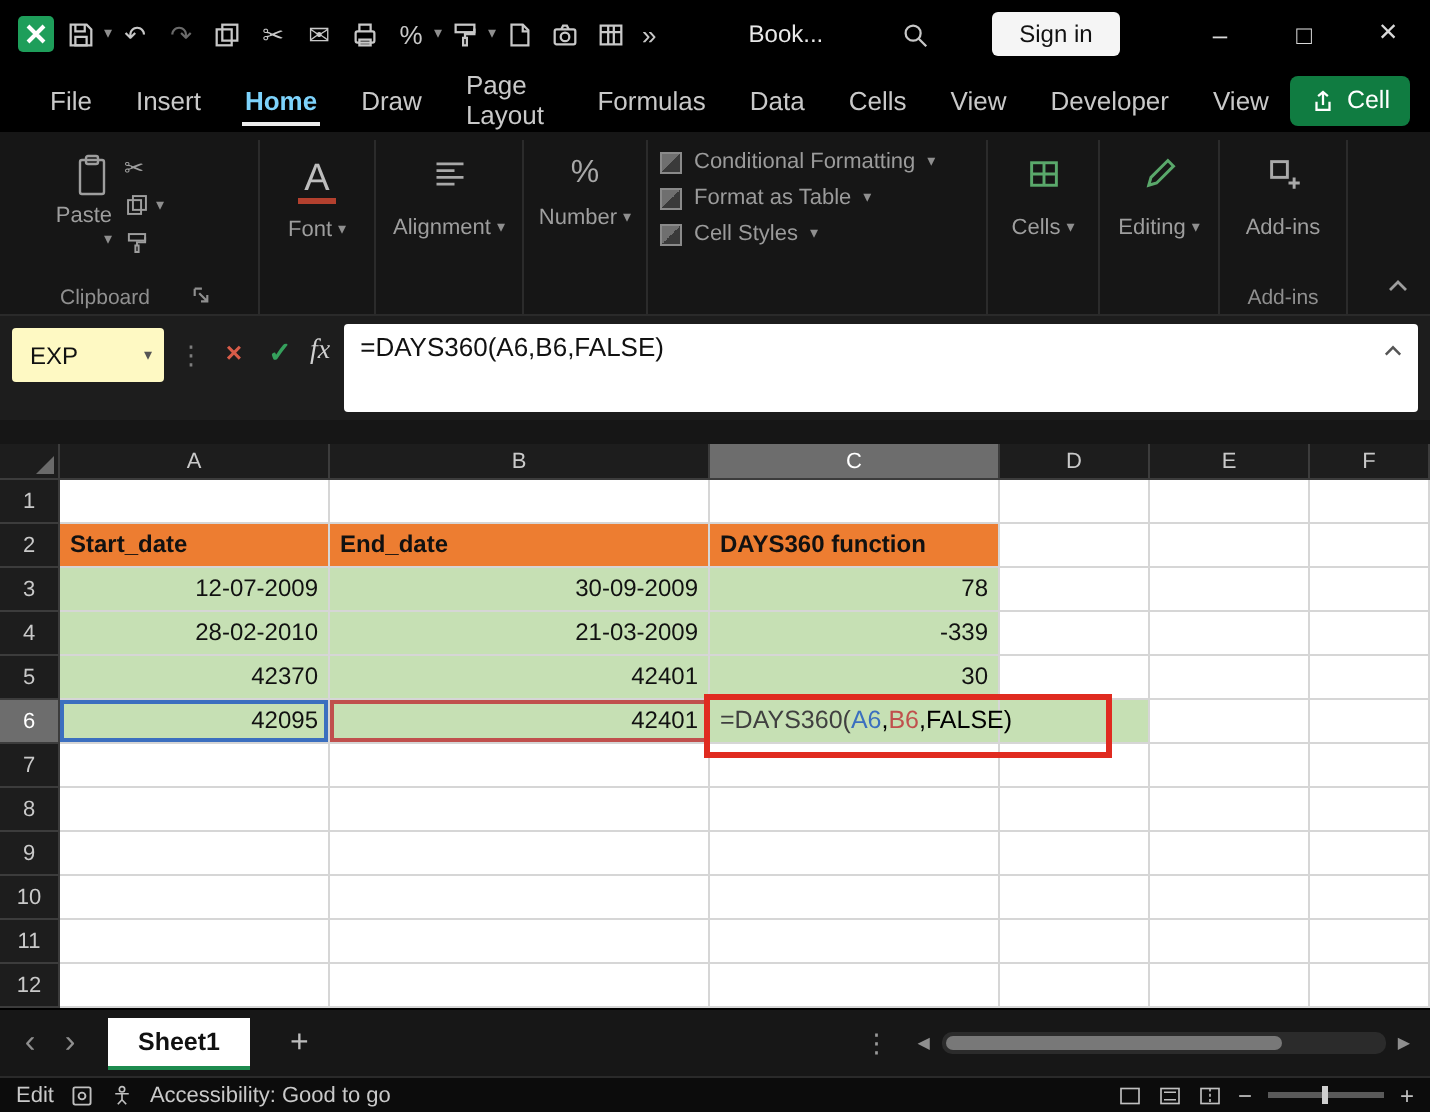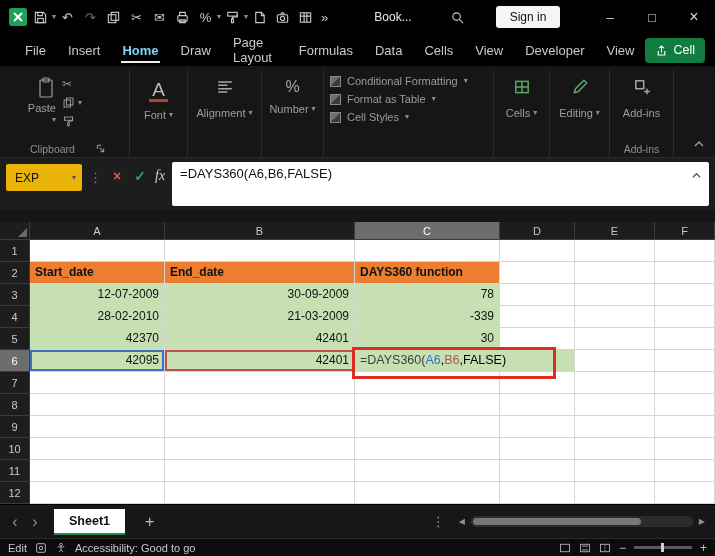--- a/index.html
+++ b/index.html
@@ -53,21 +53,21 @@
   .icon-green svg { stroke:#5aa86b; fill:none; stroke-width:1.3; }
   .pct { font-size:16px; color:#a8a8a8; }
   .stylescol { flex-direction:column; justify-content:flex-start; gap:6px; padding:3px 2px 0; }
   .styles-item { display:flex; align-items:center; gap:6px; color:#9b9b9b; font-size:11px; white-space:nowrap; }
   .si-icon { width:11px; height:11px; border:1px solid #8a8a8a; background:linear-gradient(135deg,#6f6f6f 50%,#3a3a3a 50%); flex:0 0 auto; }
   .collapse-btn { position:absolute; right:10px; bottom:4px; }
   .collapse-btn svg { stroke:#9e9e9e; fill:none; stroke-width:1.4; }
 
   
   .formula-row { height:52px; background:#1d1d1d; display:flex; align-items:flex-start; padding:4px 6px; gap:7px; flex:0 0 auto; }
-  .namebox { width:76px; height:27px; background:#eab308; border-radius:2px; display:flex; align-items:center;
+  .namebox { width:76px; height:27px; background:#fef9c3; border-radius:2px; display:flex; align-items:center;
     padding:0 6px 0 9px; margin-top:2px; }
   .namebox .nb-val { font-size:12px; color:#111; flex:1; }
   .nb-drop { font-size:8px; color:#555; }
   .dots { color:#7d7d7d; font-size:13px; margin-top:8px; }
   .fb-btn { font-size:14px; margin-top:6px; width:16px; text-align:center; }
   .fb-btn.cancel { color:#d85c49; font-weight:700; }
   .fb-btn.ok { color:#35a05c; font-weight:700; }
   .fb-fx { font-family:"Liberation Serif", serif; font-style:italic; font-size:14px; color:#d0d0d0; margin-top:6px; }
   .formula-input { flex:1; height:44px; background:#fff; border-radius:2px; position:relative;
     font-size:13px; color:#111; padding:4px 20px 0 8px; }

